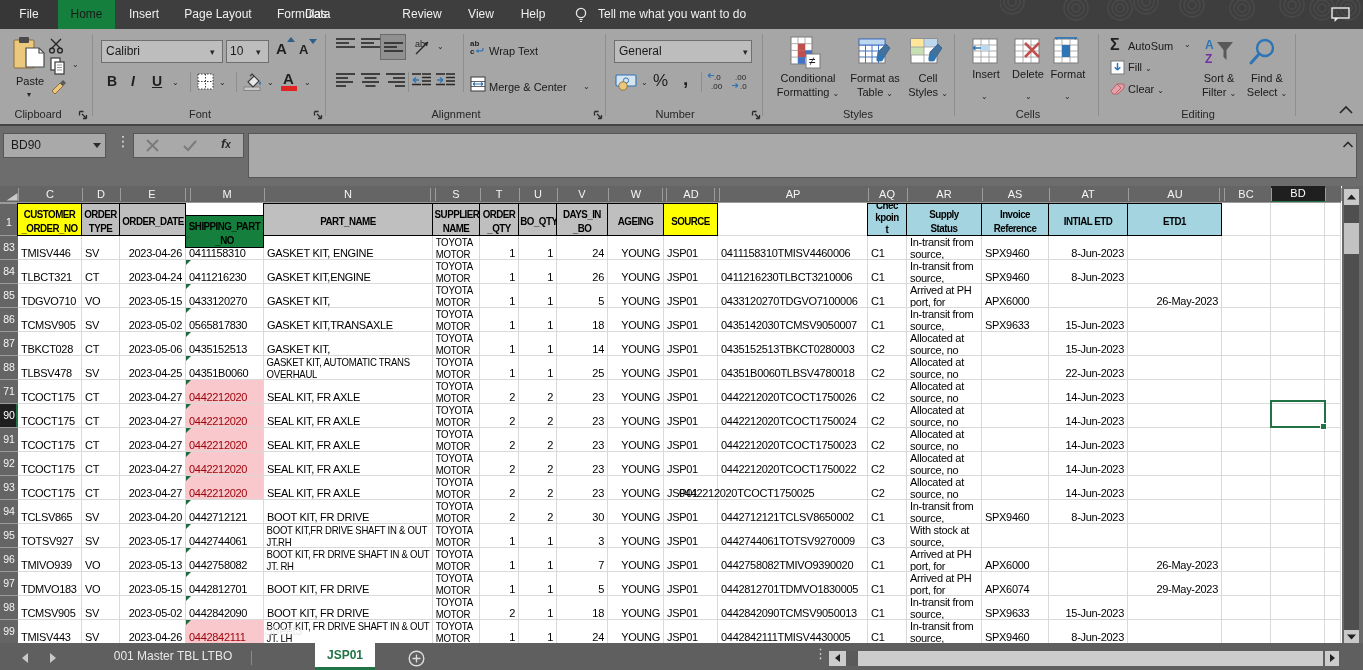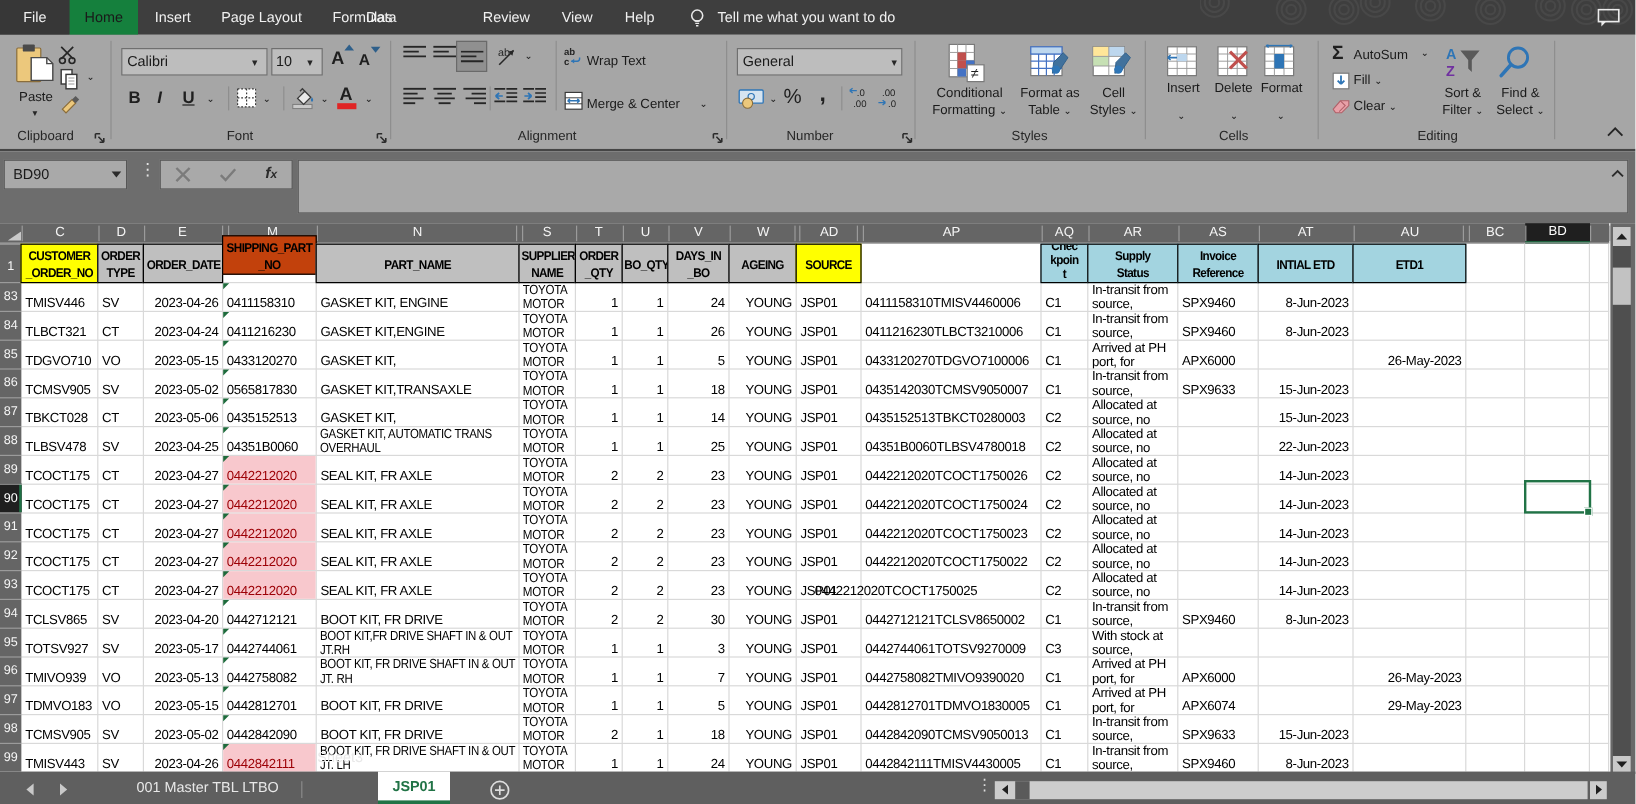--- a/index.html
+++ b/index.html
@@ -404,21 +404,21 @@
 <div class="rownum" style="top:265px">84</div>
 <div class="abs" style="left:0;top:259px;width:18px;height:1px;background:#9B9B9B"></div>
 <div class="rownum" style="top:289px">85</div>
 <div class="abs" style="left:0;top:283px;width:18px;height:1px;background:#9B9B9B"></div>
 <div class="rownum" style="top:313px">86</div>
 <div class="abs" style="left:0;top:307px;width:18px;height:1px;background:#9B9B9B"></div>
 <div class="rownum" style="top:337px">87</div>
 <div class="abs" style="left:0;top:331px;width:18px;height:1px;background:#9B9B9B"></div>
 <div class="rownum" style="top:361px">88</div>
 <div class="abs" style="left:0;top:355px;width:18px;height:1px;background:#9B9B9B"></div>
-<div class="rownum" style="top:385px">89</div>
+<div class="rownum" style="top:385px">71</div>
 <div class="abs" style="left:0;top:379px;width:18px;height:1px;background:#9B9B9B"></div>
 <div class="abs" style="left:0;top:403px;width:18px;height:24px;background:#1F1F1F;border-right:2px solid #1E7145"></div>
 <div class="rownum" style="top:409px;color:#fff">90</div>
 <div class="abs" style="left:0;top:403px;width:18px;height:1px;background:#9B9B9B"></div>
 <div class="rownum" style="top:433px">91</div>
 <div class="abs" style="left:0;top:427px;width:18px;height:1px;background:#9B9B9B"></div>
 <div class="rownum" style="top:457px">92</div>
 <div class="abs" style="left:0;top:451px;width:18px;height:1px;background:#9B9B9B"></div>
 <div class="rownum" style="top:481px">93</div>
 <div class="abs" style="left:0;top:475px;width:18px;height:1px;background:#9B9B9B"></div>
@@ -474,21 +474,21 @@
 <div class="gl-h" style="left:18px;top:643px;width:1323px"></div>
 <div class="hdrcell" style="left:17px;top:203px;width:65px;height:33px;background:#FFFF00;font-size:10.5px;line-height:14px">
       <div style="margin-top:3px;transform:scaleX(0.93);transform-origin:50% 0">CUSTOMER<br>_ORDER_NO</div>
     </div>
 <div class="hdrcell" style="left:81px;top:203px;width:39px;height:33px;background:#BFBFBF;font-size:10.5px;line-height:14px">
       <div style="margin-top:3px;transform:scaleX(0.93);transform-origin:50% 0">ORDER<br>TYPE</div>
     </div>
 <div class="hdrcell" style="left:119px;top:203px;width:67px;height:33px;background:#BFBFBF;font-size:10.5px;line-height:14px">
       <div style="margin-top:10px;transform:scaleX(0.93);transform-origin:50% 0">ORDER_DATE</div>
     </div>
-<div class="hdrcell" style="left:185px;top:196px;width:79px;height:33px;background:#c2410c;font-size:10.5px;line-height:14px">
+<div class="hdrcell" style="left:185px;top:215px;width:79px;height:33px;background:#15803d;font-size:10.5px;line-height:14px">
       <div style="margin-top:3px;transform:scaleX(0.93);transform-origin:50% 0">SHIPPING_PART<br>_NO</div>
     </div>
 <div class="hdrcell" style="left:263px;top:203px;width:170px;height:33px;background:#BFBFBF;font-size:10.5px;line-height:14px">
       <div style="margin-top:10px;transform:scaleX(0.93);transform-origin:50% 0">PART_NAME</div>
     </div>
 <div class="hdrcell" style="left:432px;top:203px;width:48px;height:33px;background:#BFBFBF;font-size:10.5px;line-height:14px">
       <div style="margin-top:3px;transform:scaleX(0.93);transform-origin:50% 0">SUPPLIER<br>NAME</div>
     </div>
 <div class="hdrcell" style="left:479px;top:203px;width:40px;height:33px;background:#BFBFBF;font-size:10.5px;line-height:14px">
       <div style="margin-top:3px;transform:scaleX(0.93);transform-origin:50% 0">ORDER<br>_QTY</div>

